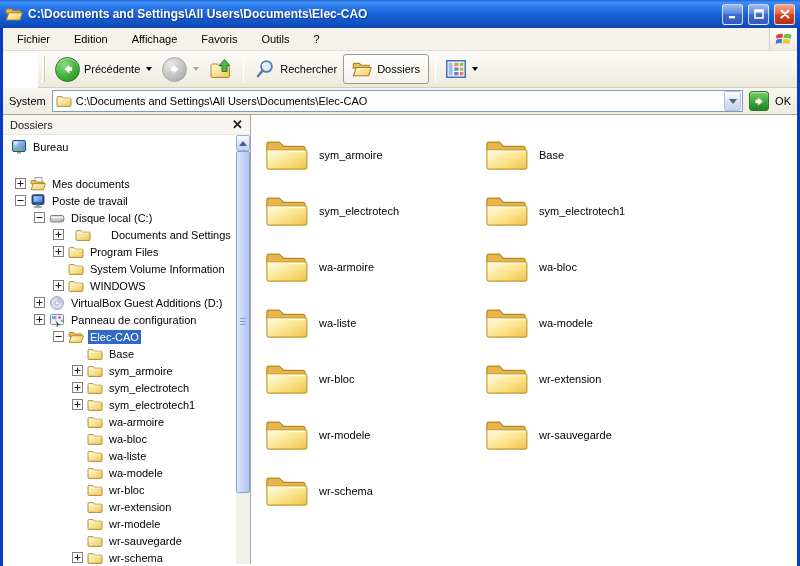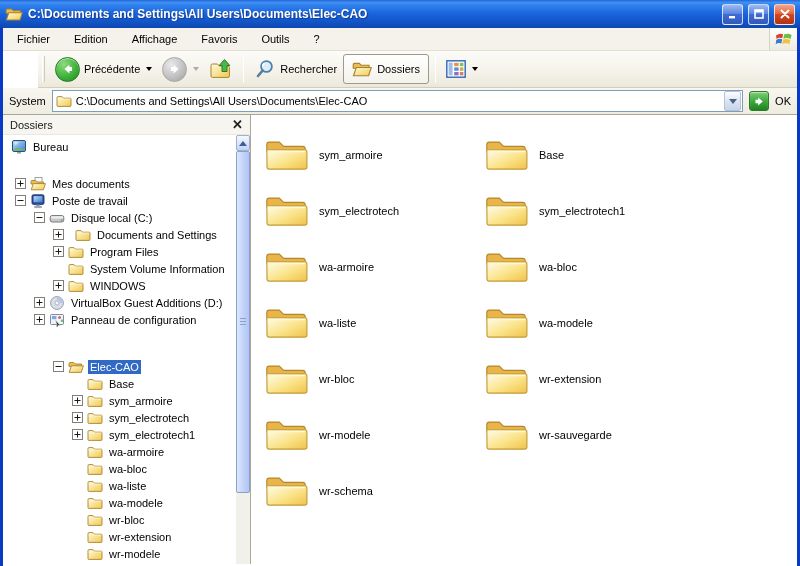--- a/index.html
+++ b/index.html
@@ -321,21 +321,21 @@
               <svg width="11" height="11">
                 <rect x="0.5" y="0.5" width="10" height="10" fill="#fff" stroke="#848078"></rect>
                 <line x1="2.5" y1="5.5" x2="8.5" y2="5.5" stroke="#1a1a1a"></line>
               </svg>
             </span>
             <svg class="ti" width="16" height="16" viewBox="0 0 16 16">
               <use href="#s-disk"></use>
             </svg>
             <span class="tlabel">Disque local (C:)</span>
           </div>
-          <div class="tree-row" style="padding-left: 72px;">
+          <div class="tree-row" style="padding-left: 72px; gap: 14px;">
             <span class="expander" style="left:50px">
               <svg width="11" height="11">
                 <rect x="0.5" y="0.5" width="10" height="10" fill="#fff" stroke="#848078"></rect>
                 <line x1="2.5" y1="5.5" x2="8.5" y2="5.5" stroke="#1a1a1a"></line>
                 <line x1="5.5" y1="2.5" x2="5.5" y2="8.5" stroke="#1a1a1a"></line>
               </svg>
             </span>
             <svg class="ti" width="16" height="16" viewBox="0 0 16 16">
               <use href="#s-folder"></use>
             </svg>
@@ -392,21 +392,21 @@
                 <rect x="0.5" y="0.5" width="10" height="10" fill="#fff" stroke="#848078"></rect>
                 <line x1="2.5" y1="5.5" x2="8.5" y2="5.5" stroke="#1a1a1a"></line>
                 <line x1="5.5" y1="2.5" x2="5.5" y2="8.5" stroke="#1a1a1a"></line>
               </svg>
             </span>
             <svg class="ti" width="16" height="16" viewBox="0 0 16 16">
               <use href="#s-control"></use>
             </svg>
             <span class="tlabel">Panneau de configuration</span>
           </div>
-          <div class="tree-row" style="padding-left: 65px; margin-top: 30px;">
+          <div class="tree-row" style="padding-left: 65px;">
             <span class="expander" style="left:50px">
               <svg width="11" height="11">
                 <rect x="0.5" y="0.5" width="10" height="10" fill="#fff" stroke="#848078"></rect>
                 <line x1="2.5" y1="5.5" x2="8.5" y2="5.5" stroke="#1a1a1a"></line>
               </svg>
             </span>
             <svg class="ti" width="16" height="16" viewBox="0 0 16 16">
               <use href="#s-folderopen"></use>
             </svg>
             <span class="tlabel sel">Elec-CAO</span>

